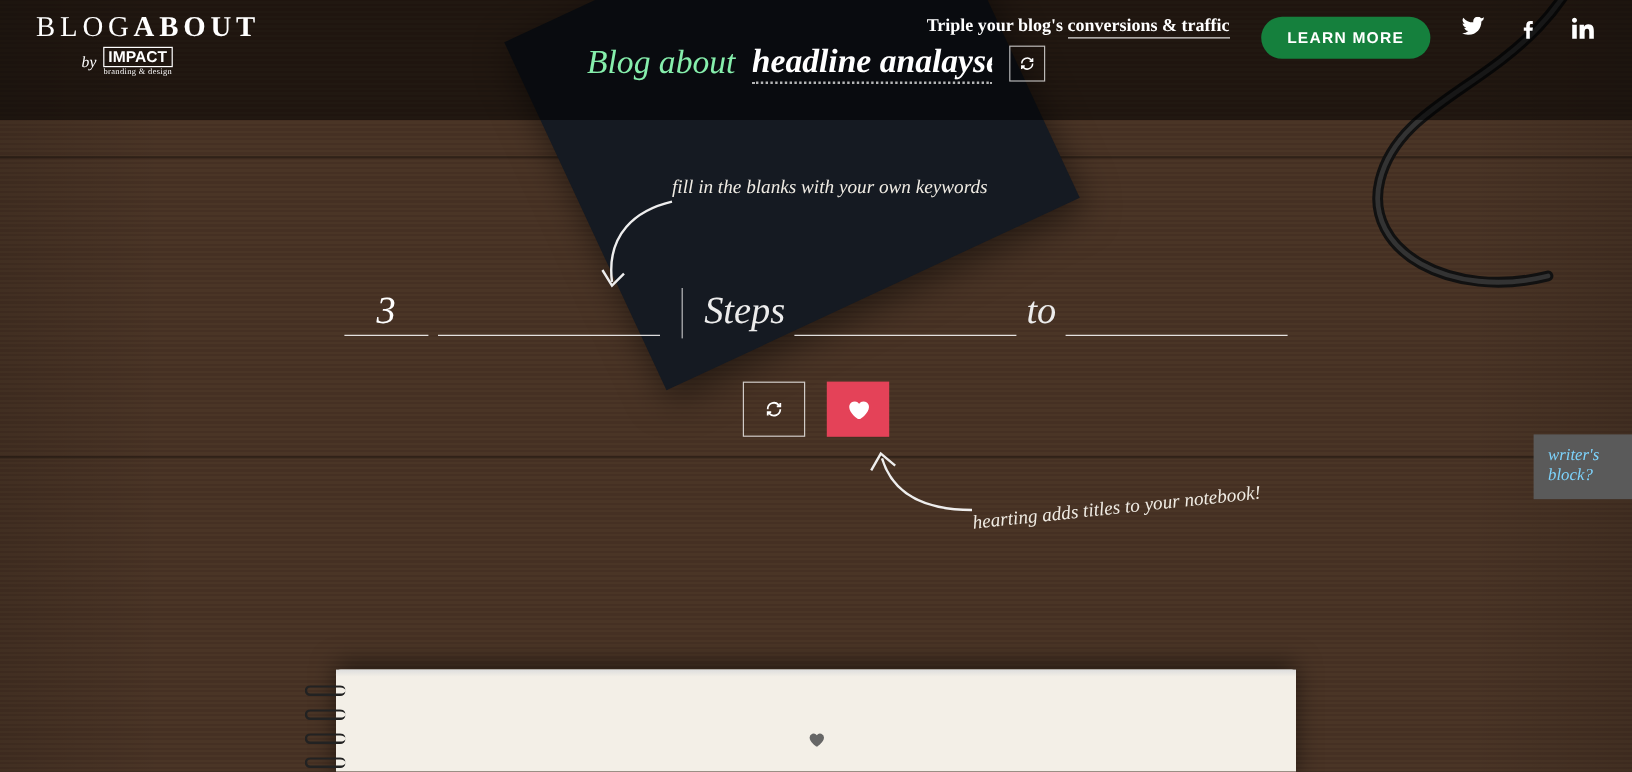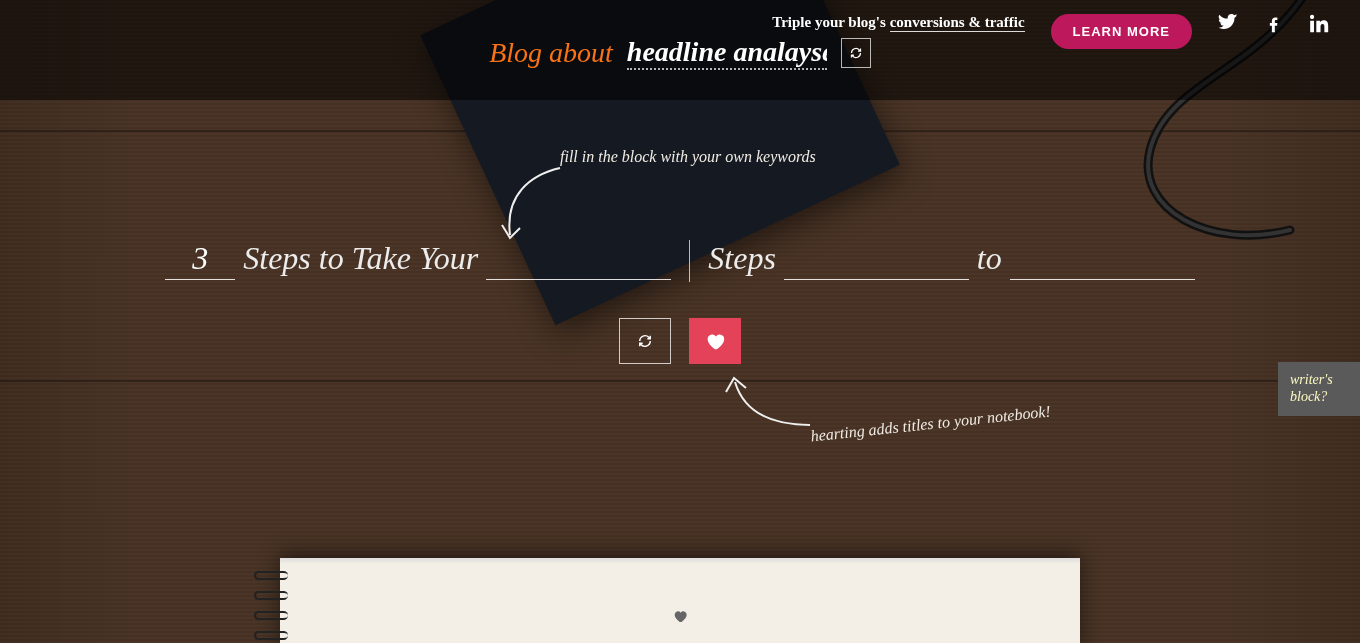--- a/index.html
+++ b/index.html
@@ -44,30 +44,30 @@
 .logo-sub { display:flex; align-items:center; gap:6px; margin-top:2px; margin-left:38px;}
 .logo-by { font-style:italic; font-size:13px; }
 .impact-box { border:1px solid #fff; padding:0 3px; font-weight:bold; font-size:13px; font-family:Arial; letter-spacing:0px;}
 .impact-sub { font-size:7px; letter-spacing:0.3px; }
 .header-right {
   margin-left:auto; display:flex; align-items:flex-start; gap:26px; padding-top:4px;
 }
 .promo-text { font-family: Georgia, serif; font-size:15px; font-weight:bold; }
 .promo-text .ul { border-bottom:1px solid rgba(255,255,255,0.85); padding-bottom:1px;}
 .learn-more-btn {
-  background:#be185d; color:#fff; border-radius:28px; padding:10px 22px;
+  background:#15803d; color:#fff; border-radius:28px; padding:10px 22px;
   font-family: Arial, sans-serif; font-size:13px; font-weight:bold; letter-spacing:1px;
   cursor:pointer; border:none;
 }
 .social-icon { width:20px; height:20px; fill:#fff; cursor:pointer; }
 .topic-row {
   position:absolute; top:36px; left:0; right:0; z-index:11;
   display:flex; justify-content:center; align-items:center; gap:14px;
 }
-.topic-label { font-style:italic; font-size:28px; color:#f97316; }
+.topic-label { font-style:italic; font-size:28px; color:#86efac; }
 .topic-input {
   background:transparent; border:none; border-bottom:2px dotted rgba(255,255,255,0.7);
   color:#fff; font-style:italic; font-weight:bold; font-size:28px; width:200px;
   font-family:Georgia,serif; outline:none;
 }
 .refresh-topic-btn {
   width:30px; height:30px; border:1px solid rgba(255,255,255,0.7); background:transparent;
   display:flex; align-items:center; justify-content:center; cursor:pointer;
 }
 .refresh-icon { width:12px; height:12px; stroke:#fff; fill:none; }
@@ -102,21 +102,21 @@
   position:absolute; top:318px; left:0; right:0; z-index:6;
   display:flex; justify-content:center; gap:18px;
 }
 .sq-btn {
   width:52px; height:46px; display:flex; align-items:center; justify-content:center; cursor:pointer;
 }
 .sq-refresh { border:1px solid rgba(255,255,255,0.75); background:transparent; }
 .sq-heart { background:#e44258; border:none; }
 .heart-icon { width:22px; height:22px; fill:#fff; }
 .writers-block {
-  position:absolute; right:0; top:362px; background:#5a5a5a; color:#fef9c3;
+  position:absolute; right:0; top:362px; background:#5a5a5a; color:#7dd3fc;
   padding:10px 12px; font-family:Georgia,serif; font-style:italic; font-size:14px;
   width:82px; text-align:left; cursor:pointer; z-index:20; line-height:1.2;
 }
 .notebook {
   position:absolute; left:280px; bottom:-10px; width:800px; height:95px;
   background:#f3efe7; border-radius:4px 4px 0 0;
   box-shadow:0 -4px 20px rgba(0,0,0,0.5);
   z-index:4;
 }
 .notebook::before {
@@ -140,20 +140,32 @@
 <body>
 
 <div class="bg-wood"></div>
 <div class="dark-notebook"></div>
 <svg class="cable" viewBox="0 0 500 400">
   <path d="M 420 -10 C 380 120, 260 120, 240 200 C 225 260, 300 300, 380 280" stroke="#111" stroke-width="9" fill="none" stroke-linecap="round"></path>
   <path d="M 420 -10 C 380 120, 260 120, 240 200 C 225 260, 300 300, 380 280" stroke="#333" stroke-width="4" fill="none" stroke-linecap="round"></path>
 </svg>
 
 <div class="header-bar">
+  <div class="logo-block">
+    <div class="logo-main">
+      <span>BLOG</span><b>ABOUT</b>
+    </div>
+    <div class="logo-sub">
+      <span class="logo-by">by</span>
+      <div>
+        <div class="impact-box">IMPACT</div>
+        <div class="impact-sub">branding &amp; design</div>
+      </div>
+    </div>
+  </div>
   <div class="header-right">
     <span class="promo-text">
       <span>Triple your blog's </span><span class="ul">conversions &amp; traffic</span>
     </span>
     <button class="learn-more-btn">LEARN MORE</button>
     <svg class="social-icon" viewBox="0 0 24 24">
         <path d="M23 3a10.9 10.9 0 01-3.14 1.53A4.48 4.48 0 0022.4.36a9 9 0 01-2.85 1.09A4.48 4.48 0 0016.1 0c-2.5 0-4.5 2.02-4.5 4.5 0 .35.04.7.12 1.03A12.8 12.8 0 011.67.83 4.48 4.48 0 003.07 7a4.41 4.41 0 01-2.04-.56v.06c0 2.18 1.55 4 3.6 4.42a4.5 4.5 0 01-2.03.08 4.5 4.5 0 004.2 3.13A9 9 0 010 16.3 12.74 12.74 0 006.92 18c8.3 0 12.84-6.88 12.84-12.84 0-.2 0-.39-.01-.58A9.2 9.2 0 0023 3z"></path>
       </svg>
     <svg class="social-icon" viewBox="0 0 24 24">
         <path d="M13 22v-8h2.7l.4-3.2H13V8.7c0-.93.26-1.56 1.6-1.56H16V4.3c-.3-.04-1.3-.12-2.45-.12-2.43 0-4.1 1.48-4.1 4.2v2.4H7v3.2h2.45V22H13z"></path>
@@ -167,29 +179,28 @@
 <div class="topic-row">
   <span class="topic-label">Blog about</span>
   <input class="topic-input" value="headline analayser" style="">
   <button class="refresh-topic-btn">
     <svg class="refresh-icon" viewBox="0 0 24 24" stroke-width="2.5">
         <path d="M3 12a9 9 0 0115.5-6.3L21 8M21 3v5h-5M21 12a9 9 0 01-15.5 6.3L3 16M3 21v-5h5"></path>
       </svg>
   </button>
 </div>
 
-<div class="hint-fill">fill in the block with your own keywords</div>
+<div class="hint-fill">fill in the blanks with your own keywords</div>
 <svg class="arrow-fill" width="80" height="90" viewBox="0 0 80 90">
   <path d="M 70 8 C 40 15, 15 35, 20 75" stroke="#eee" stroke-width="2" fill="none"></path>
   <path d="M 12 65 L 20 78 L 30 68" stroke="#eee" stroke-width="2" fill="none"></path>
 </svg>
 
 <div class="headline-row">
   <input class="blank-input blank-tiny" value="3" style="">
-  <span>Steps to Take Your</span>
   <input class="blank-input blank-med" style="">
   <span class="sep"></span>
   <span>Steps</span>
   <input class="blank-input blank-med" style="">
   <span>to</span>
   <input class="blank-input blank-med" style="">
 </div>
 
 <div class="action-row">
   <button class="sq-btn sq-refresh">

